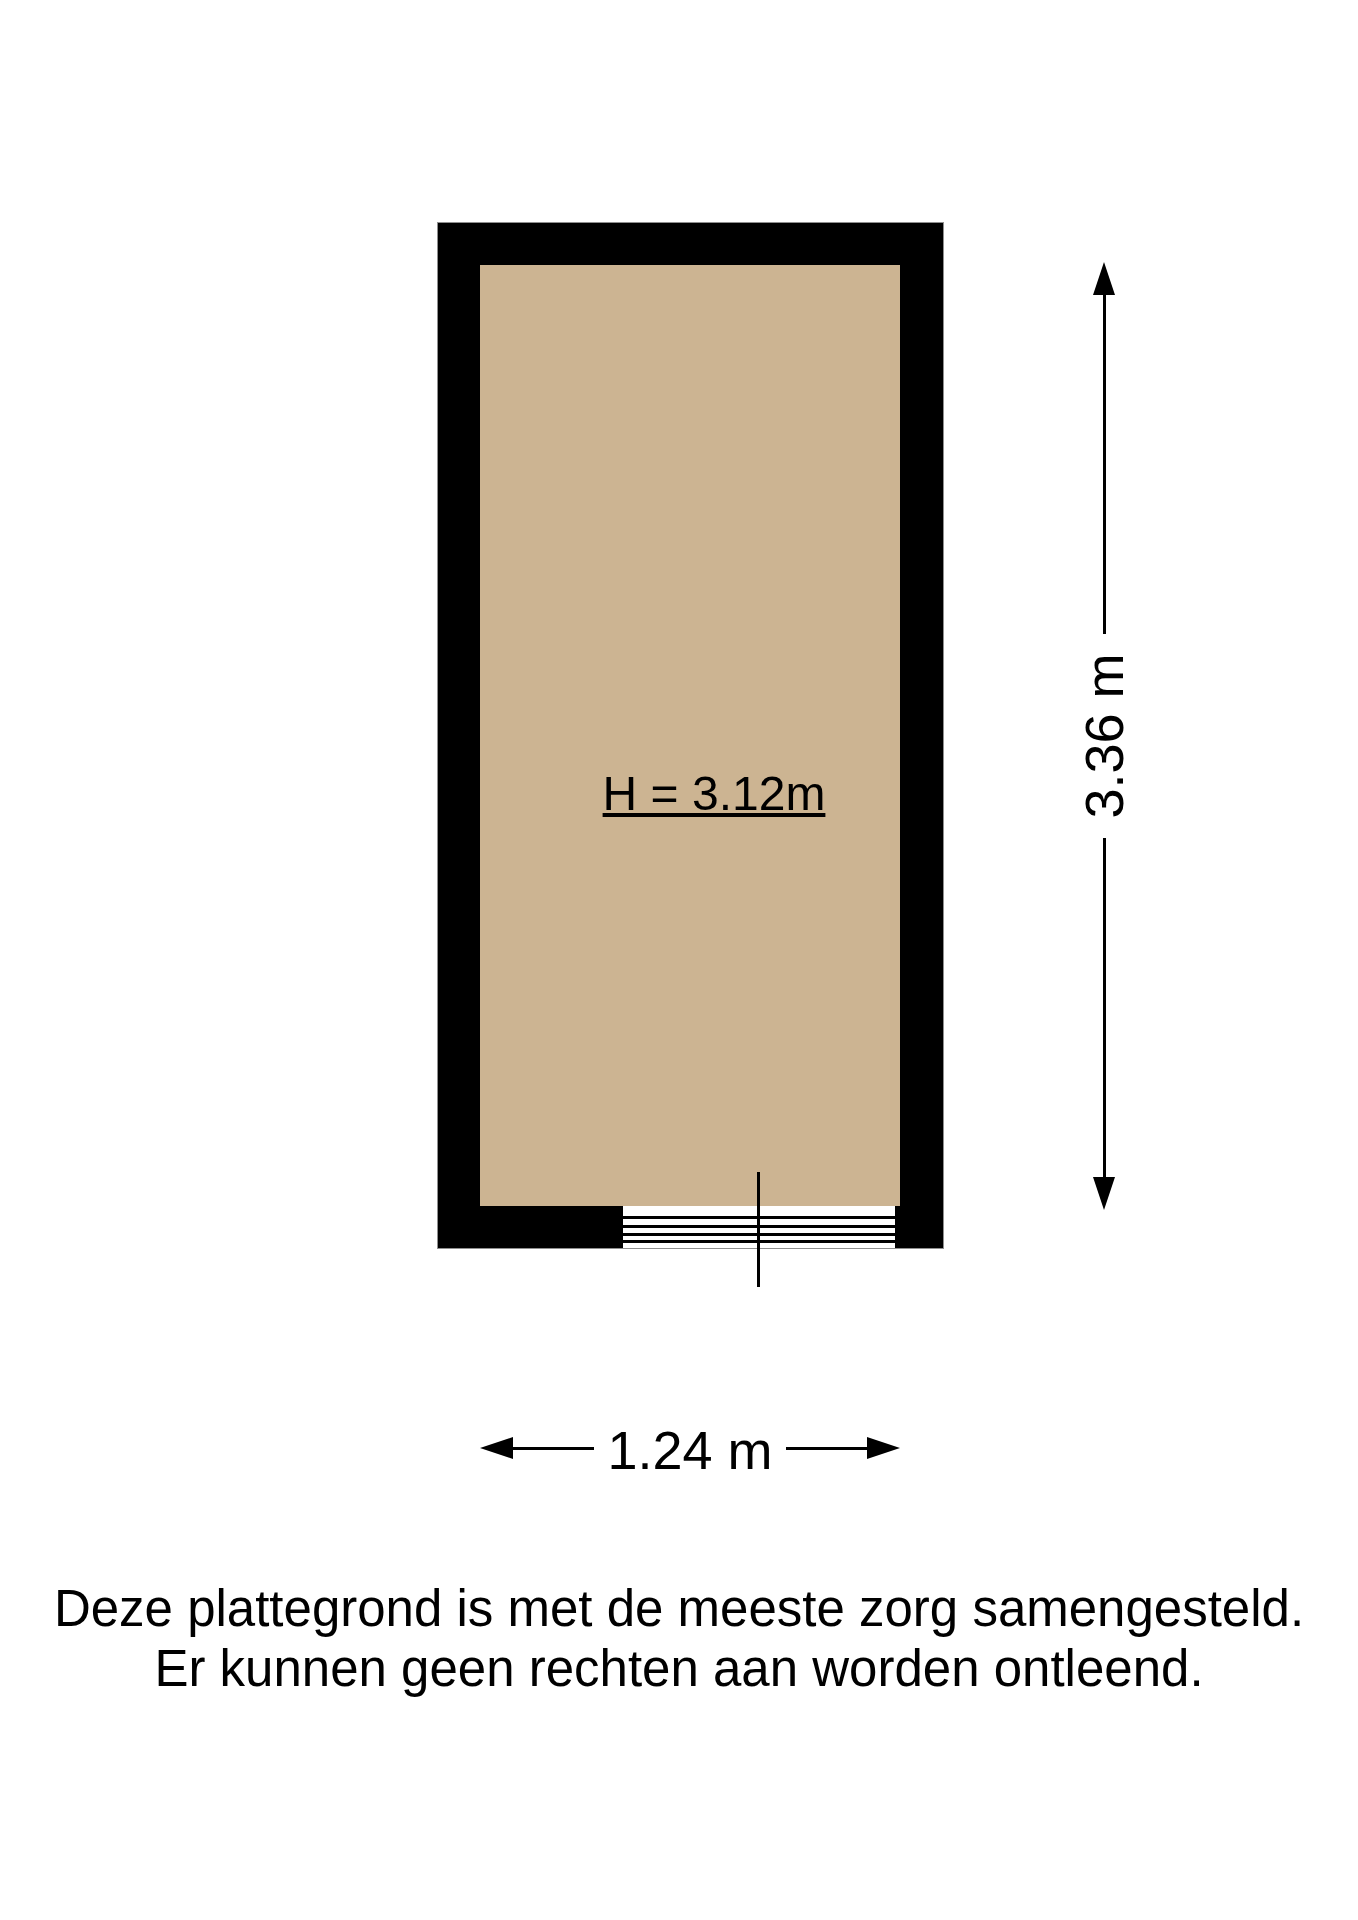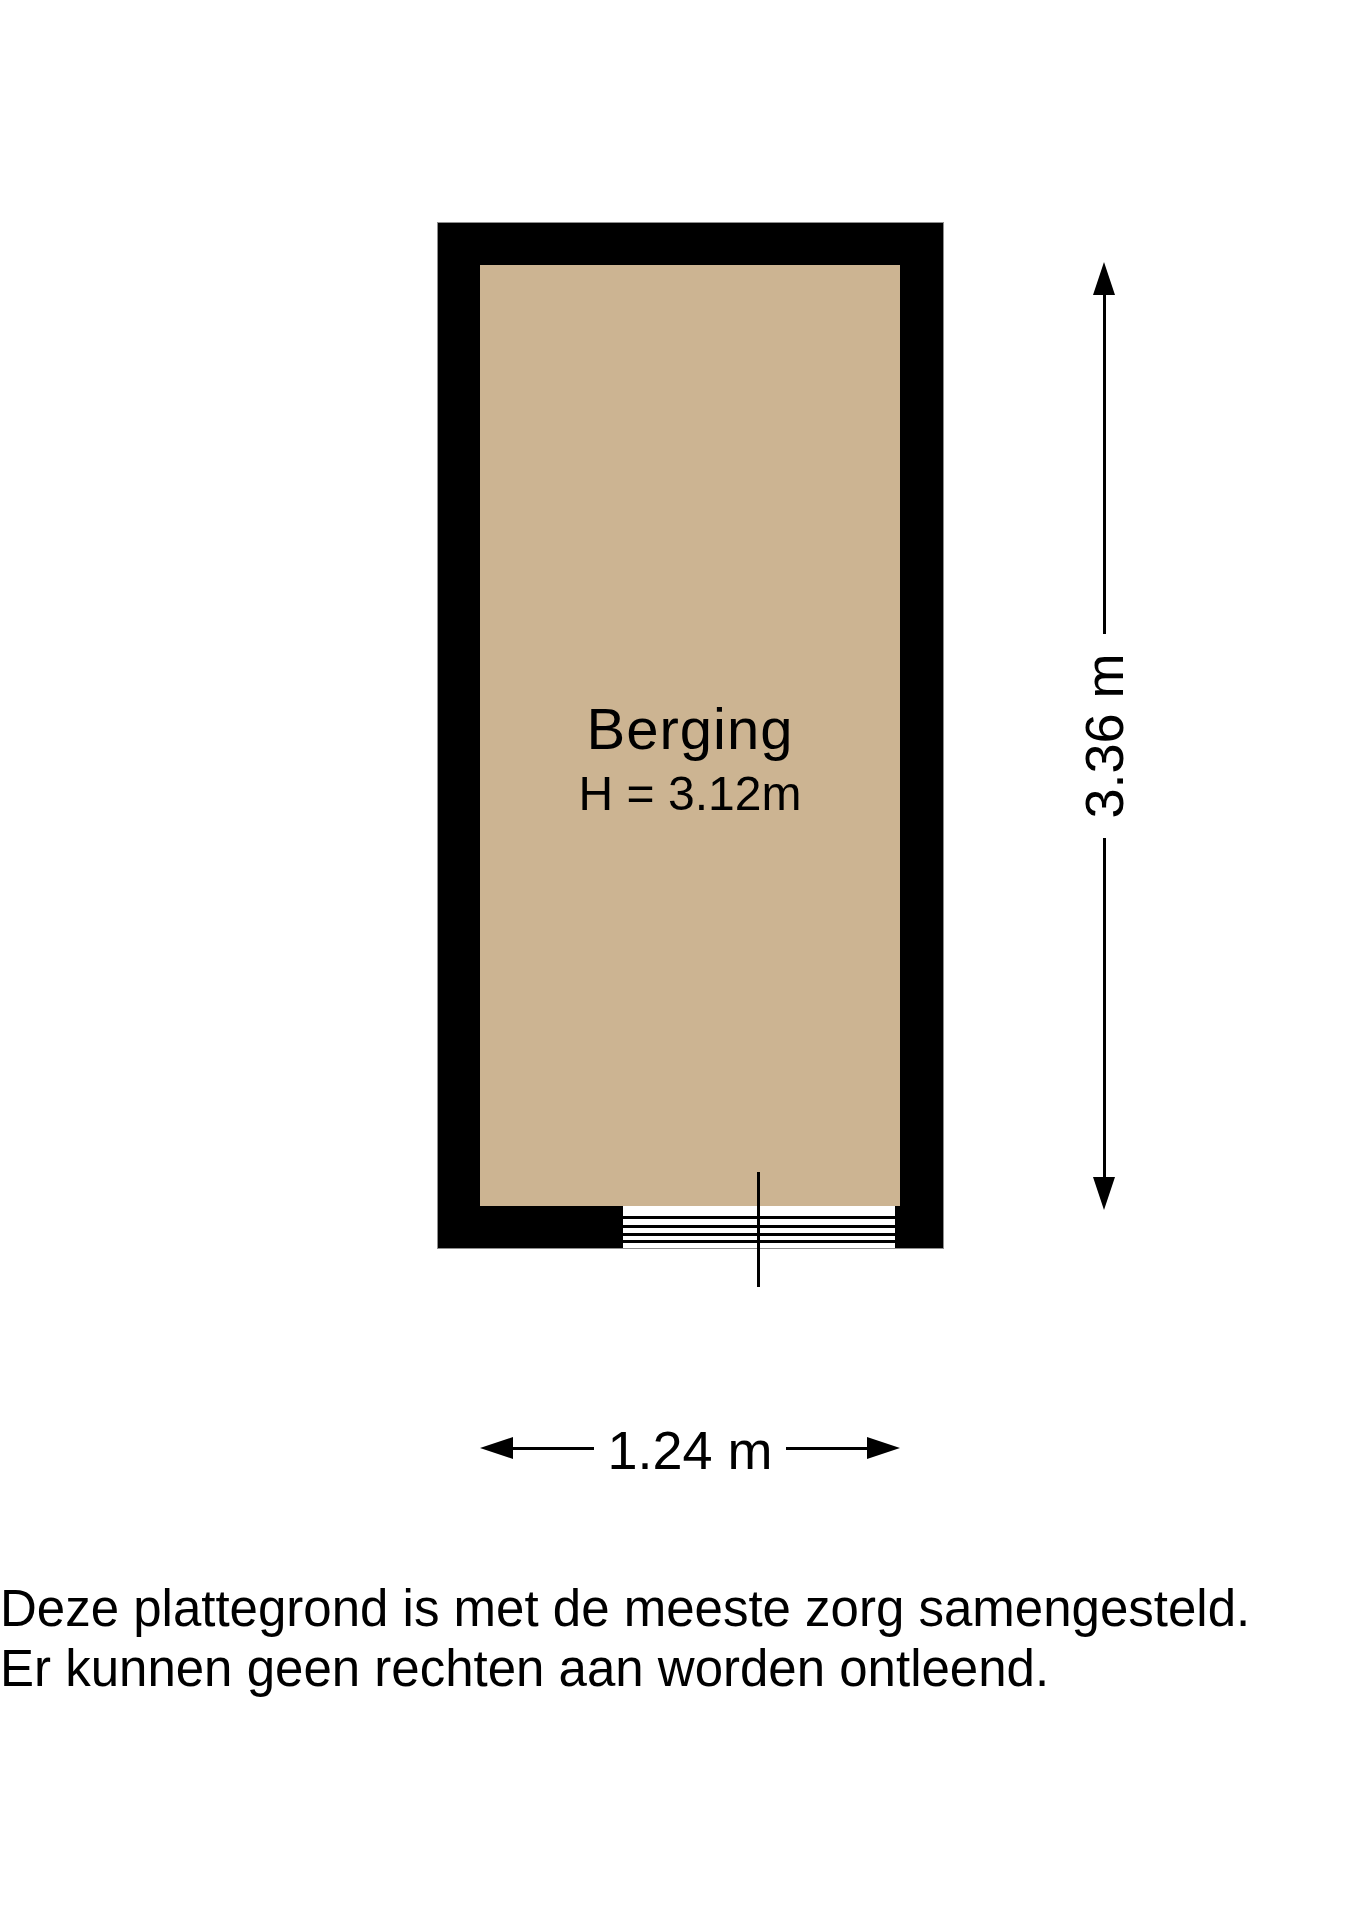--- a/index.html
+++ b/index.html
@@ -25,24 +25,25 @@
   }
 
   
   .room-name {
     left: 690px; top: 700px;
     transform: translateX(-50%);
     font-size: 58px; line-height: 1; letter-spacing: 1px;
     white-space: nowrap;
   }
   .room-h {
-    left: 690px; top: 770px;
+    left: 714px; top: 770px;
     transform: translateX(-50%);
     font-size: 48px; line-height: 1;
     white-space: nowrap;
+    text-decoration: underline;
   }
 
   
   .door-opening {
     left: 623px; top: 1206px; width: 272px; height: 42px;
     background: #ffffff;
   }
   .threshold-line {
     position: absolute; left: 0; width: 100%; height: 3px;
     background: #000;
@@ -88,32 +89,32 @@
     transform: translate(-50%, -50%) rotate(-90deg);
   }
   .hdim-label {
     left: 690px; top: 1450px;
     transform: translate(-50%, -50%);
   }
 
   
   .disclaimer {
     left: 0; top: 1579px; width: 1358px;
+    text-align: center;
     font-size: 51px; line-height: 60px;
   }
 </style>
 </head>
 <body>
 
 <div class="abs" style="left:0;top:0;width:1358px;height:1920px;">
 
   <div class="abs outer-wall" style="background-color: rgb(0, 0, 0);"></div>
   <div class="abs floor" style="background-color: rgb(204, 180, 146);"></div>
 
-  <div class="abs room-name">Berging</div>
   <div class="abs room-h">H = 3.12m</div>
 
   <div class="abs door-opening">
     <div class="threshold-line" style="top:10px"></div>
     <div class="threshold-line" style="top:19px"></div>
     <div class="threshold-line" style="top:27px"></div>
     <div class="threshold-line" style="top:34px"></div>
   </div>
   <div class="abs door-line"></div>
 

